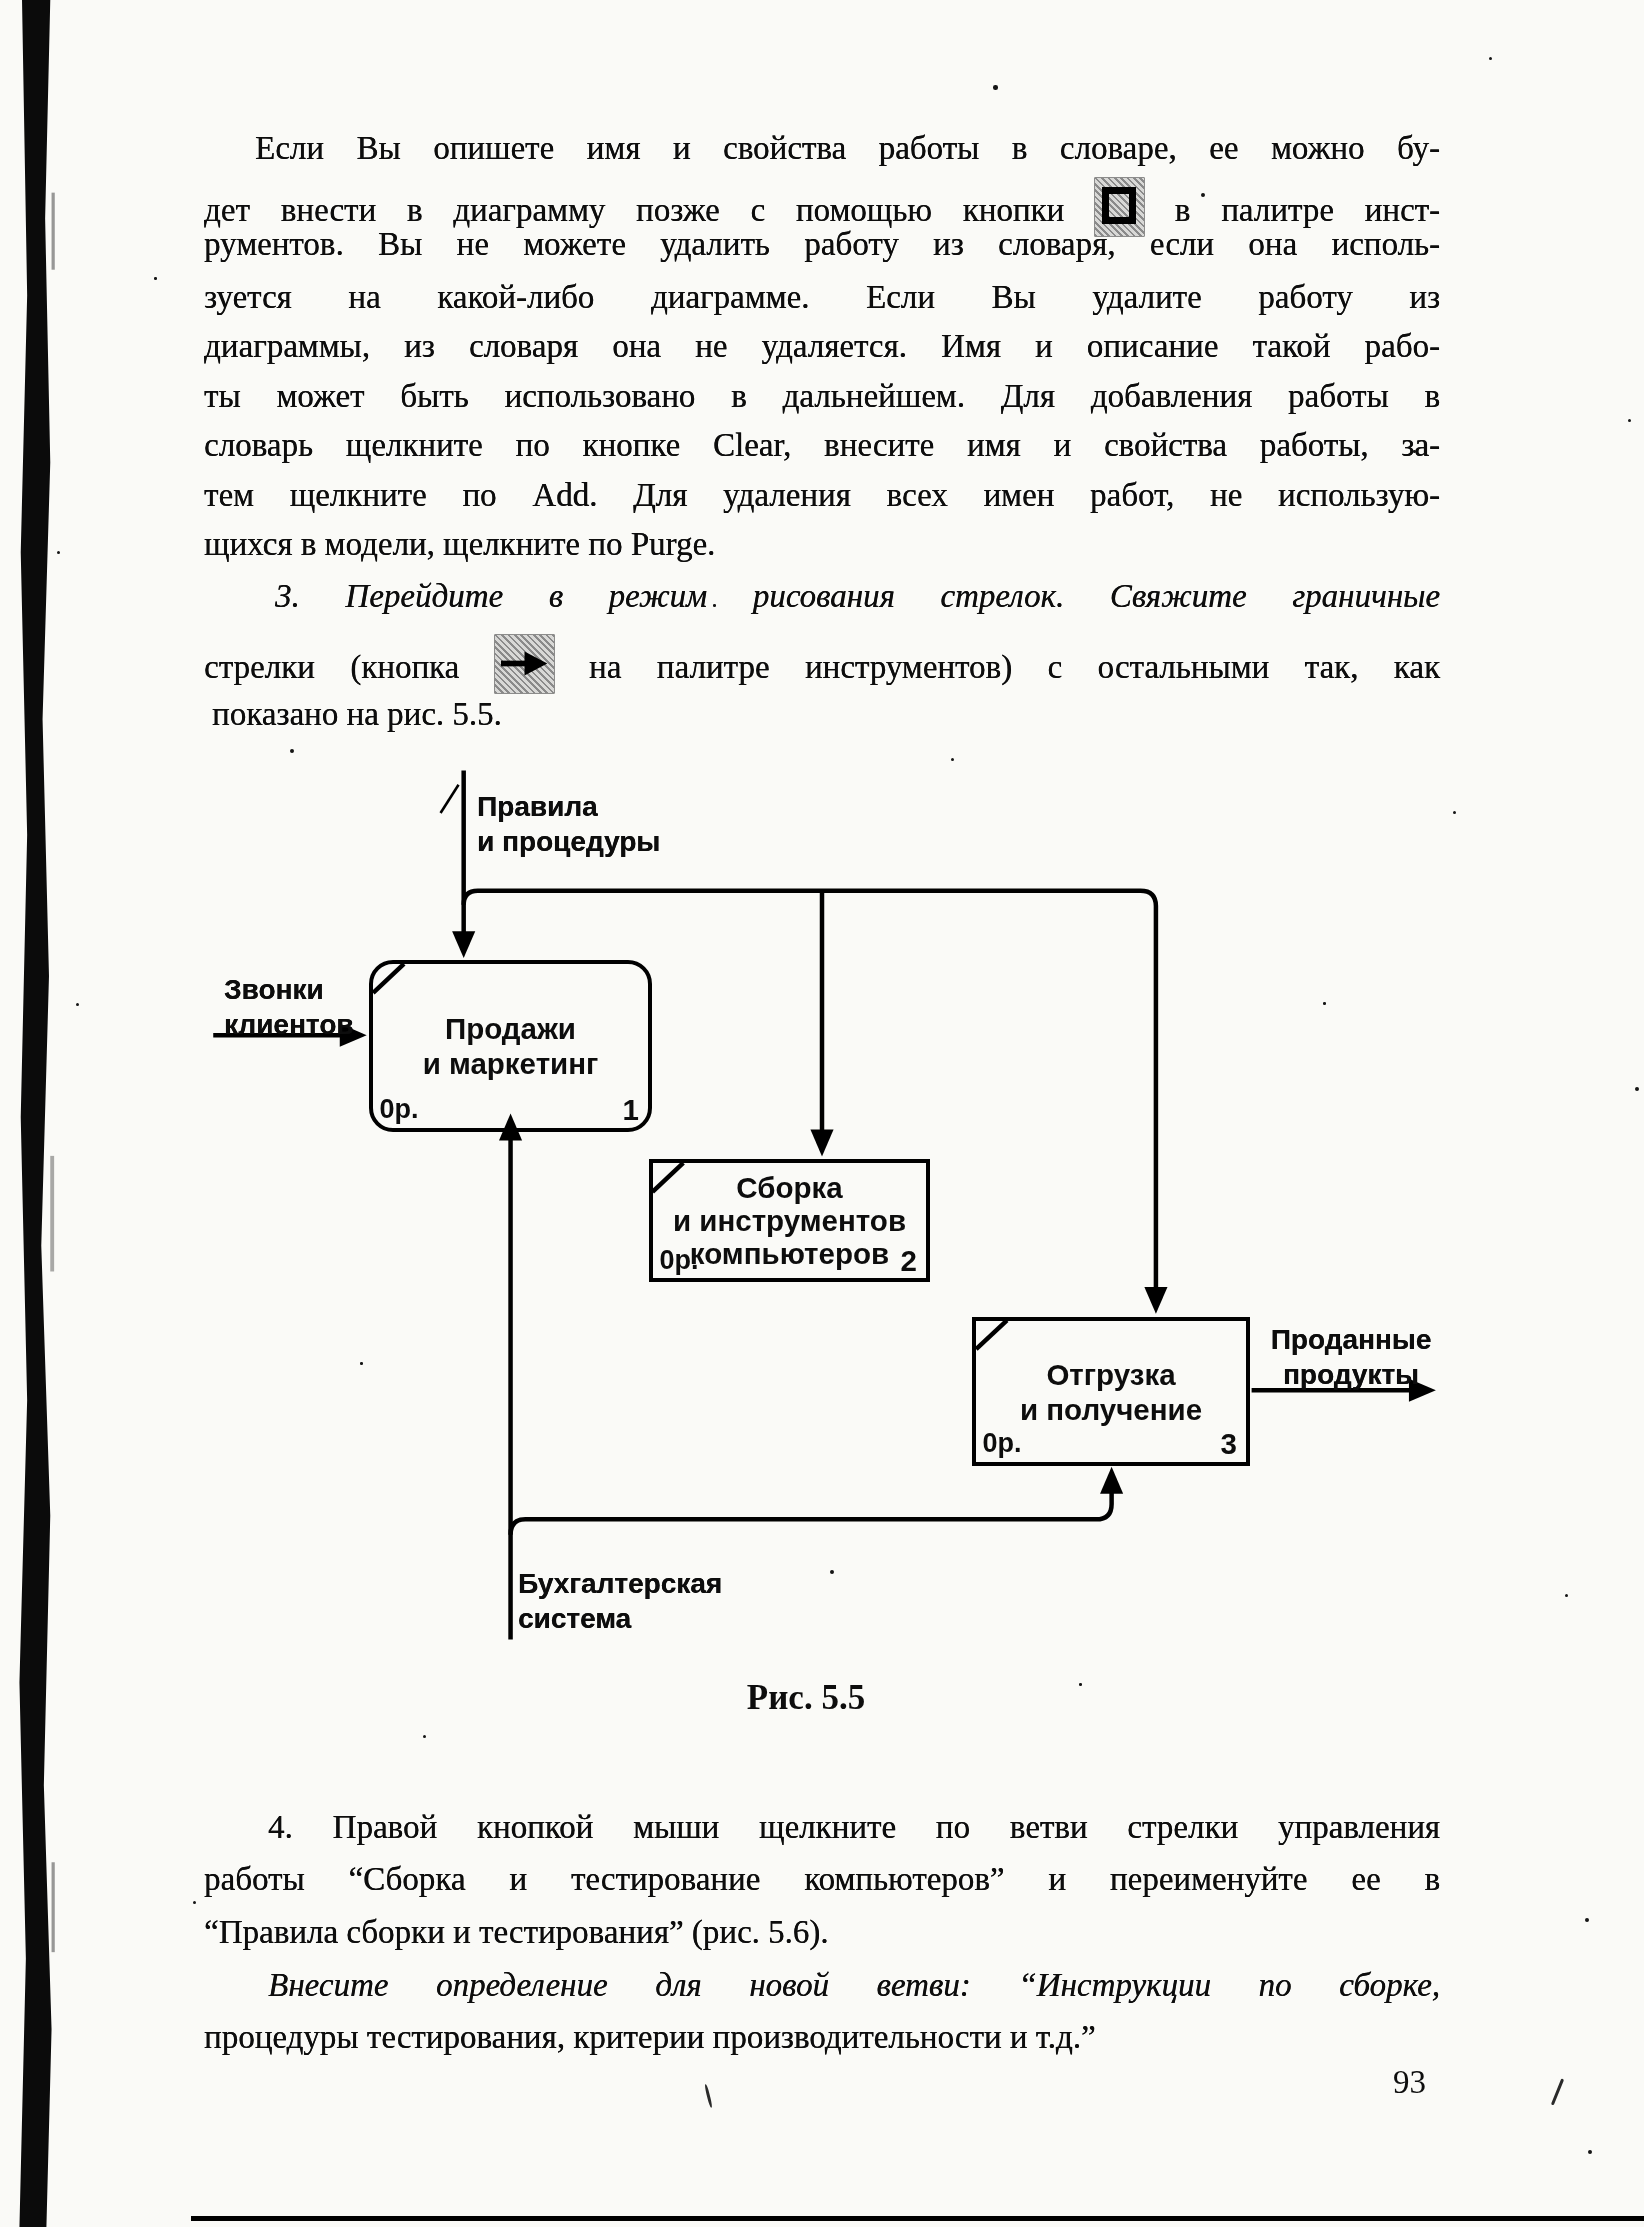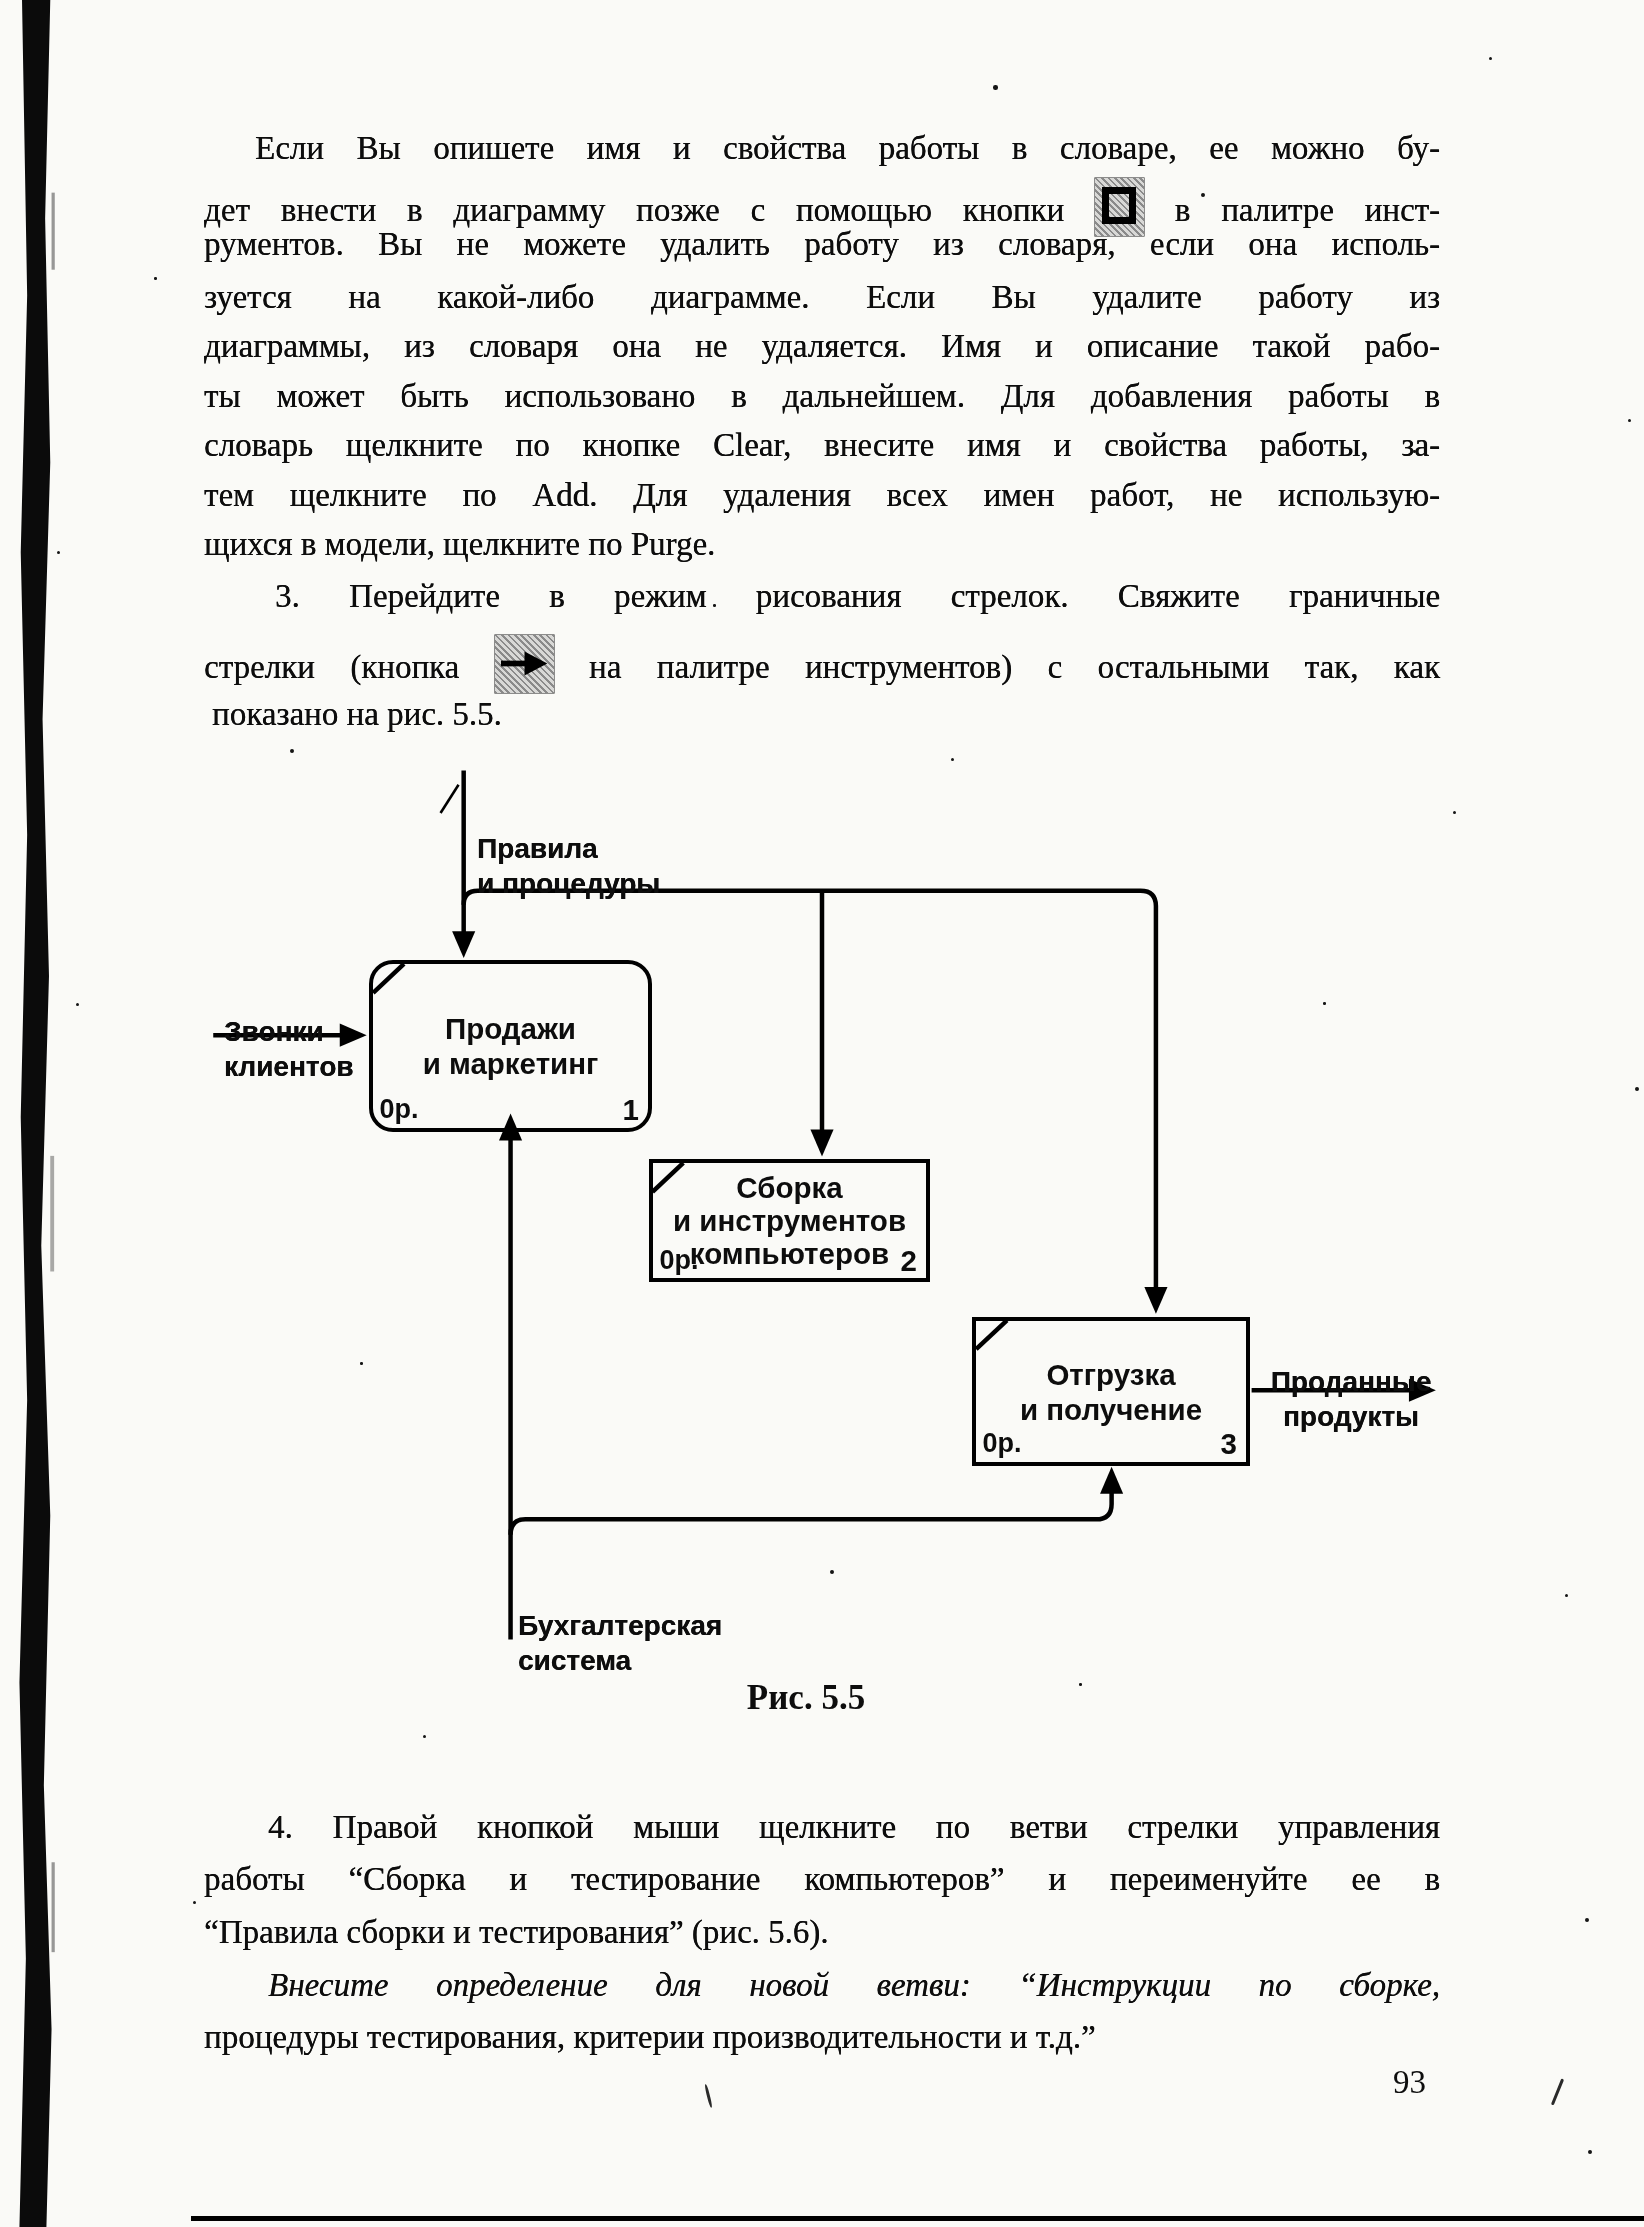--- a/index.html
+++ b/index.html
@@ -45,21 +45,20 @@
     display:flex;flex-direction:column;align-items:center;justify-content:center;
     font:700 29.5px/35px "Liberation Sans","DejaVu Sans",sans-serif;
     text-align:center;background:transparent;
   }
   .box-cost{position:absolute;left:6.4px;bottom:1.3px;font-size:27px;}
   .box-num{position:absolute;right:9px;bottom:1.3px;font-size:29.5px;}
   .arrow-label{
     position:absolute;
     font:700 28px/35px "Liberation Sans","DejaVu Sans",sans-serif;
     text-shadow:0.2px 0 0 currentColor;
-    margin-top:42px;
   }
   .arrow-label.centered{text-align:center;}
   .figure-caption{
     position:absolute;left:655px;top:1678px;width:302px;
     text-align:center;font:700 35px/39px "Liberation Serif","DejaVu Serif",serif;
   }
   .page-number{
     position:absolute;left:1393px;top:2064px;
     font:400 33px/36px "Liberation Serif","DejaVu Serif",serif;
   }
@@ -89,21 +88,21 @@
   <div id="text-layer">
       <div class="line justify" style="left: 204px; top: 128px; width: 1236px; text-indent: 51px;">Если Вы опишете имя и свойства работы в словаре, ее можно бу-</div>
       <div class="line justify" style="left: 204px; top: 178px; width: 1236px;"><span>дет внести в диаграмму позже с помощью кнопки </span><span class="tool-icon activity-box-button"><span class="inner-box"></span></span><span> в палитре инст-</span></div>
       <div class="line justify" style="left: 204px; top: 224px; width: 1236px;">рументов. Вы не можете удалить работу из словаря, если она исполь-</div>
       <div class="line justify" style="left: 204px; top: 277px; width: 1236px;">зуется на какой-либо диаграмме. Если Вы удалите работу из</div>
       <div class="line justify" style="left: 204px; top: 326px; width: 1236px;">диаграммы, из словаря она не удаляется. Имя и описание такой рабо-</div>
       <div class="line justify" style="left: 204px; top: 376px; width: 1236px;">ты может быть использовано в дальнейшем. Для добавления работы в</div>
       <div class="line justify" style="left: 204px; top: 425px; width: 1236px;">словарь щелкните по кнопке Clear, внесите имя и свойства работы, за-</div>
       <div class="line justify" style="left: 204px; top: 475px; width: 1236px;">тем щелкните по Add. Для удаления всех имен работ, не использую-</div>
       <div class="line" style="left: 204px; top: 524px; width: 1236px;">щихся в модели, щелкните по Purge.</div>
-      <div class="line justify" style="left: 204px; top: 576px; width: 1236px; text-indent: 71px;">3. Перейдите в режим рисования стрелок. Свяжите граничные</div>
+      <div class="line justify" style="left: 204px; top: 576px; width: 1236px; text-indent: 71px; font-style: italic;">3. Перейдите в режим рисования стрелок. Свяжите граничные</div>
       <div class="line justify" style="left: 204px; top: 635px; width: 1236px;"><span>стрелки (кнопка </span><span class="tool-icon arrow-tool-button"><svg class="arrow-glyph" viewBox="0 0 80 52">
             <line x1="3" y1="26" x2="44" y2="26" stroke="#000" stroke-width="9"></line>
             <polygon points="76,26 40,7 40,45" fill="#000"></polygon>
           </svg></span><span> на палитре инструментов) с остальными так, как</span></div>
       <div class="line" style="left: 204px; top: 694px; width: 1236px; margin-left: 8px;">показано на рис. 5.5.</div>
       <div class="line justify" style="left: 204px; top: 1807px; width: 1236px; text-indent: 64px;">4. Правой кнопкой мыши щелкните по ветви стрелки управления</div>
       <div class="line justify" style="left: 204px; top: 1859px; width: 1236px;">работы “Сборка и тестирование компьютеров” и переименуйте ее в</div>
       <div class="line" style="left: 204px; top: 1912px; width: 1236px;">“Правила сборки и тестирования” (рис. 5.6).</div>
       <div class="line justify" style="left: 204px; top: 1965px; width: 1236px; text-indent: 64px; font-style: italic;">Внесите определение для новой ветви: “Инструкции по сборке,</div>
       <div class="line" style="left: 204px; top: 2017px; width: 1236px;">процедуры тестирования, критерии производительности и т.д.”</div>

